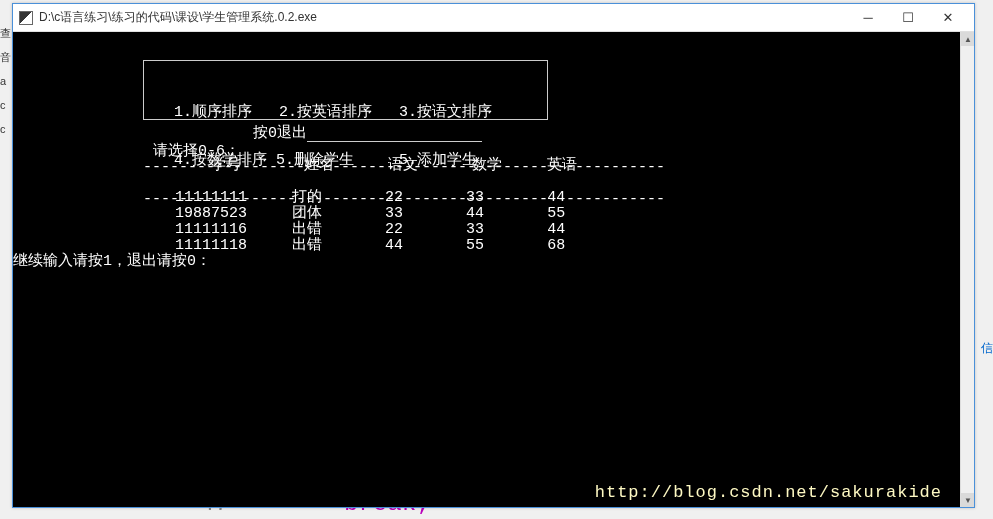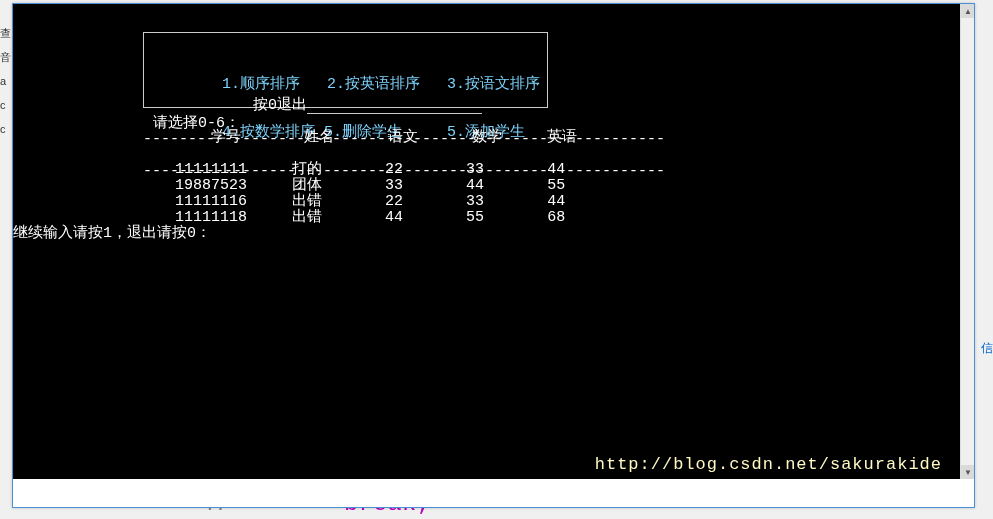--- a/index.html
+++ b/index.html
@@ -103,24 +103,23 @@
       color: #555;
       cursor: pointer;
     }
     .scroll-arrow.up { position: absolute; top: 0; }
     .scroll-arrow.down { position: absolute; bottom: 0; }
     .menu-box {
       position: absolute;
       left: 130px;
       top: 28px;
       width: 405px;
-      height: 76px;
+      height: 60px;
       border: 1px solid #ccc;
-      color: #7dd3fc;
-      padding-left: 48px;
+      color: #ffffff;
     }
     .menu-line {
       position: relative;
       left: 30px;
       top: 12px;
       white-space: pre;
     }
     .exit-line {
       position: absolute;
       left: 220px;
@@ -188,20 +187,29 @@
   <div>c</div>
 </div>
 
 <div class="bg-text">
   <span>47</span>&nbsp;&nbsp;&nbsp;&nbsp;&nbsp;&nbsp;&nbsp;&nbsp;<span style="color:#bb00bb">break;</span>
 </div>
 
 <div class="right-strip">信</div>
 
 <div class="window">
+  <div class="titlebar">
+    <span class="titlebar-icon"></span>
+    <span class="titlebar-text">D:\c语言练习\练习的代码\课设\学生管理系统.0.2.exe</span>
+    <div class="window-controls">
+      <div class="win-btn">─</div>
+      <div class="win-btn">☐</div>
+      <div class="win-btn close">✕</div>
+    </div>
+  </div>
 
   <div class="console-body">
     <div class="console">
       <div class="menu-box">
         <div class="menu-line"><span>1.顺序排序</span>   <span>2.按英语排序</span>   <span>3.按语文排序</span></div>
         <div class="menu-line"><span>4.按数学排序</span> <span>5.删除学生</span>     <span>5.添加学生</span></div>
       </div>
       <div class="exit-line"><span>按0退出</span><span class="exit-underline"></span></div>
       <div class="prompt-select">请选择0-6：</div>
 

